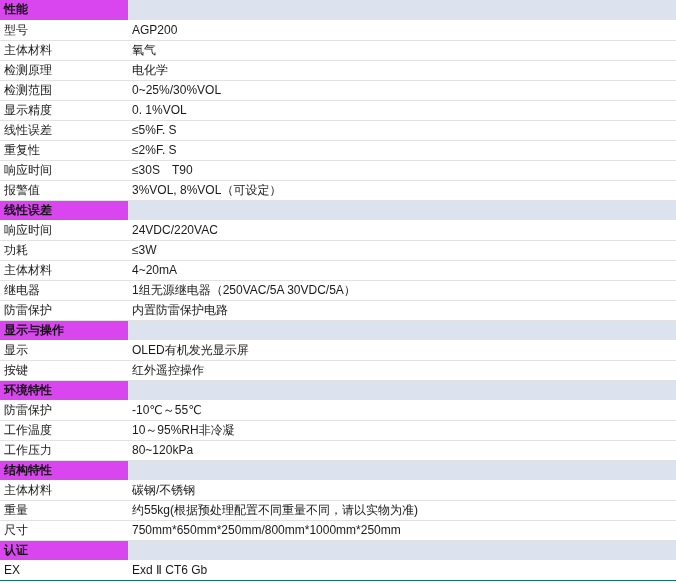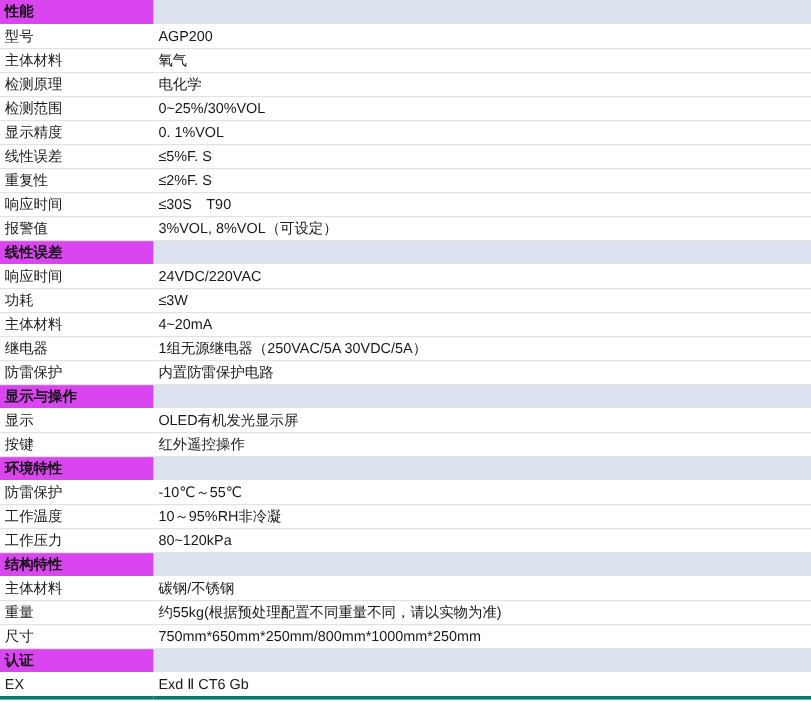--- a/index.html
+++ b/index.html
@@ -48,21 +48,21 @@
     background: #dce3ef;
   }
   tr.data-row td.col-label {
     color: #1a1a1a;
     margin-top: 28px;
   }
   tr.data-row td.col-value {
     color: #1a1a1a;
   }
   tr.data-row:last-child td {
-    border-bottom: 3px solid #0f766e;
+    border-bottom: 1px solid #0f766e;
   }
 </style>
 </head>
 <body>
 
 <table class="spec-table">
   <tbody>
       <tr class="section-row">
         <td class="col-label">性能</td>
         <td class="col-value"></td>

